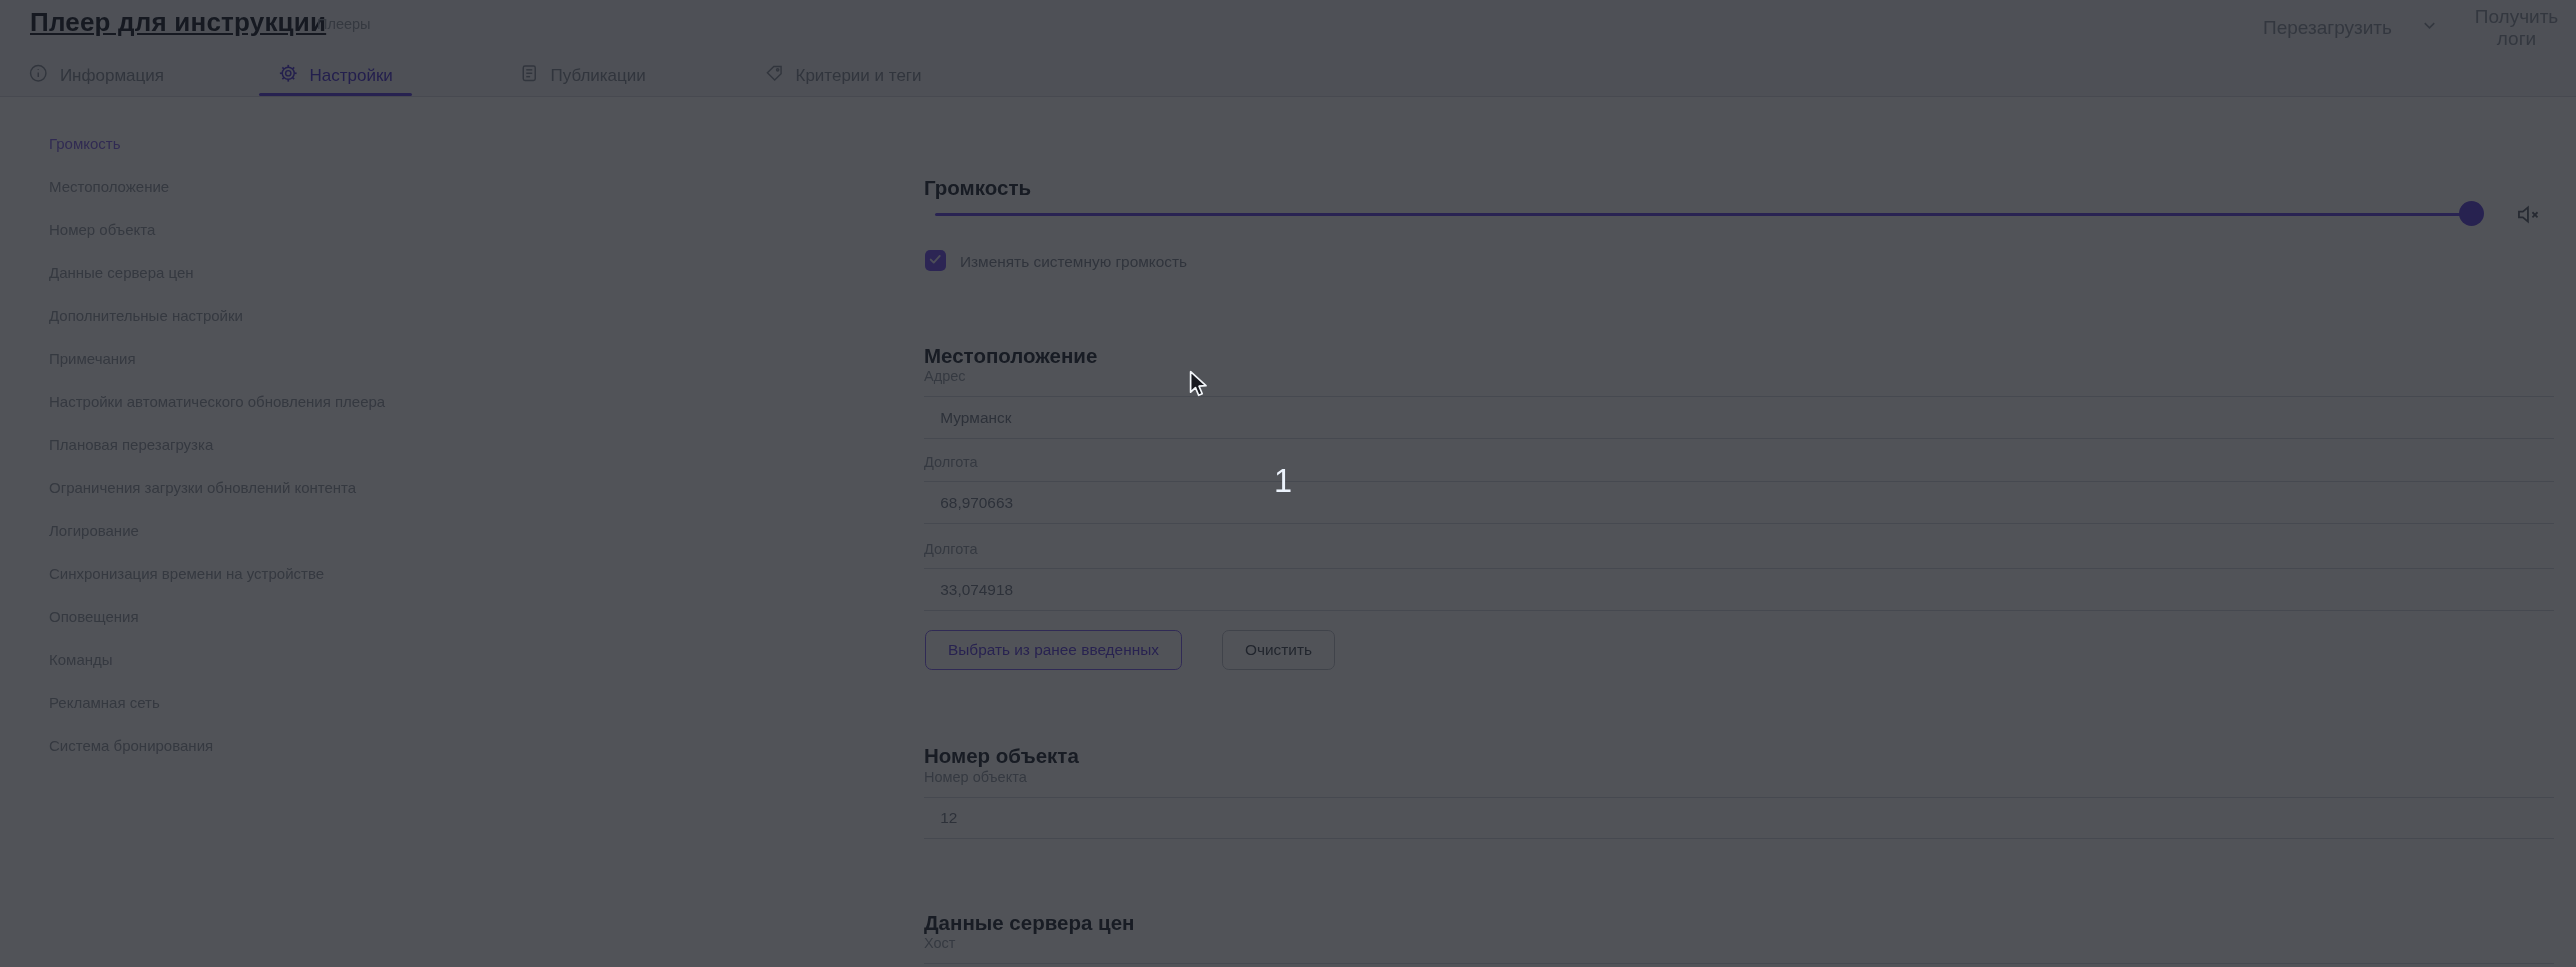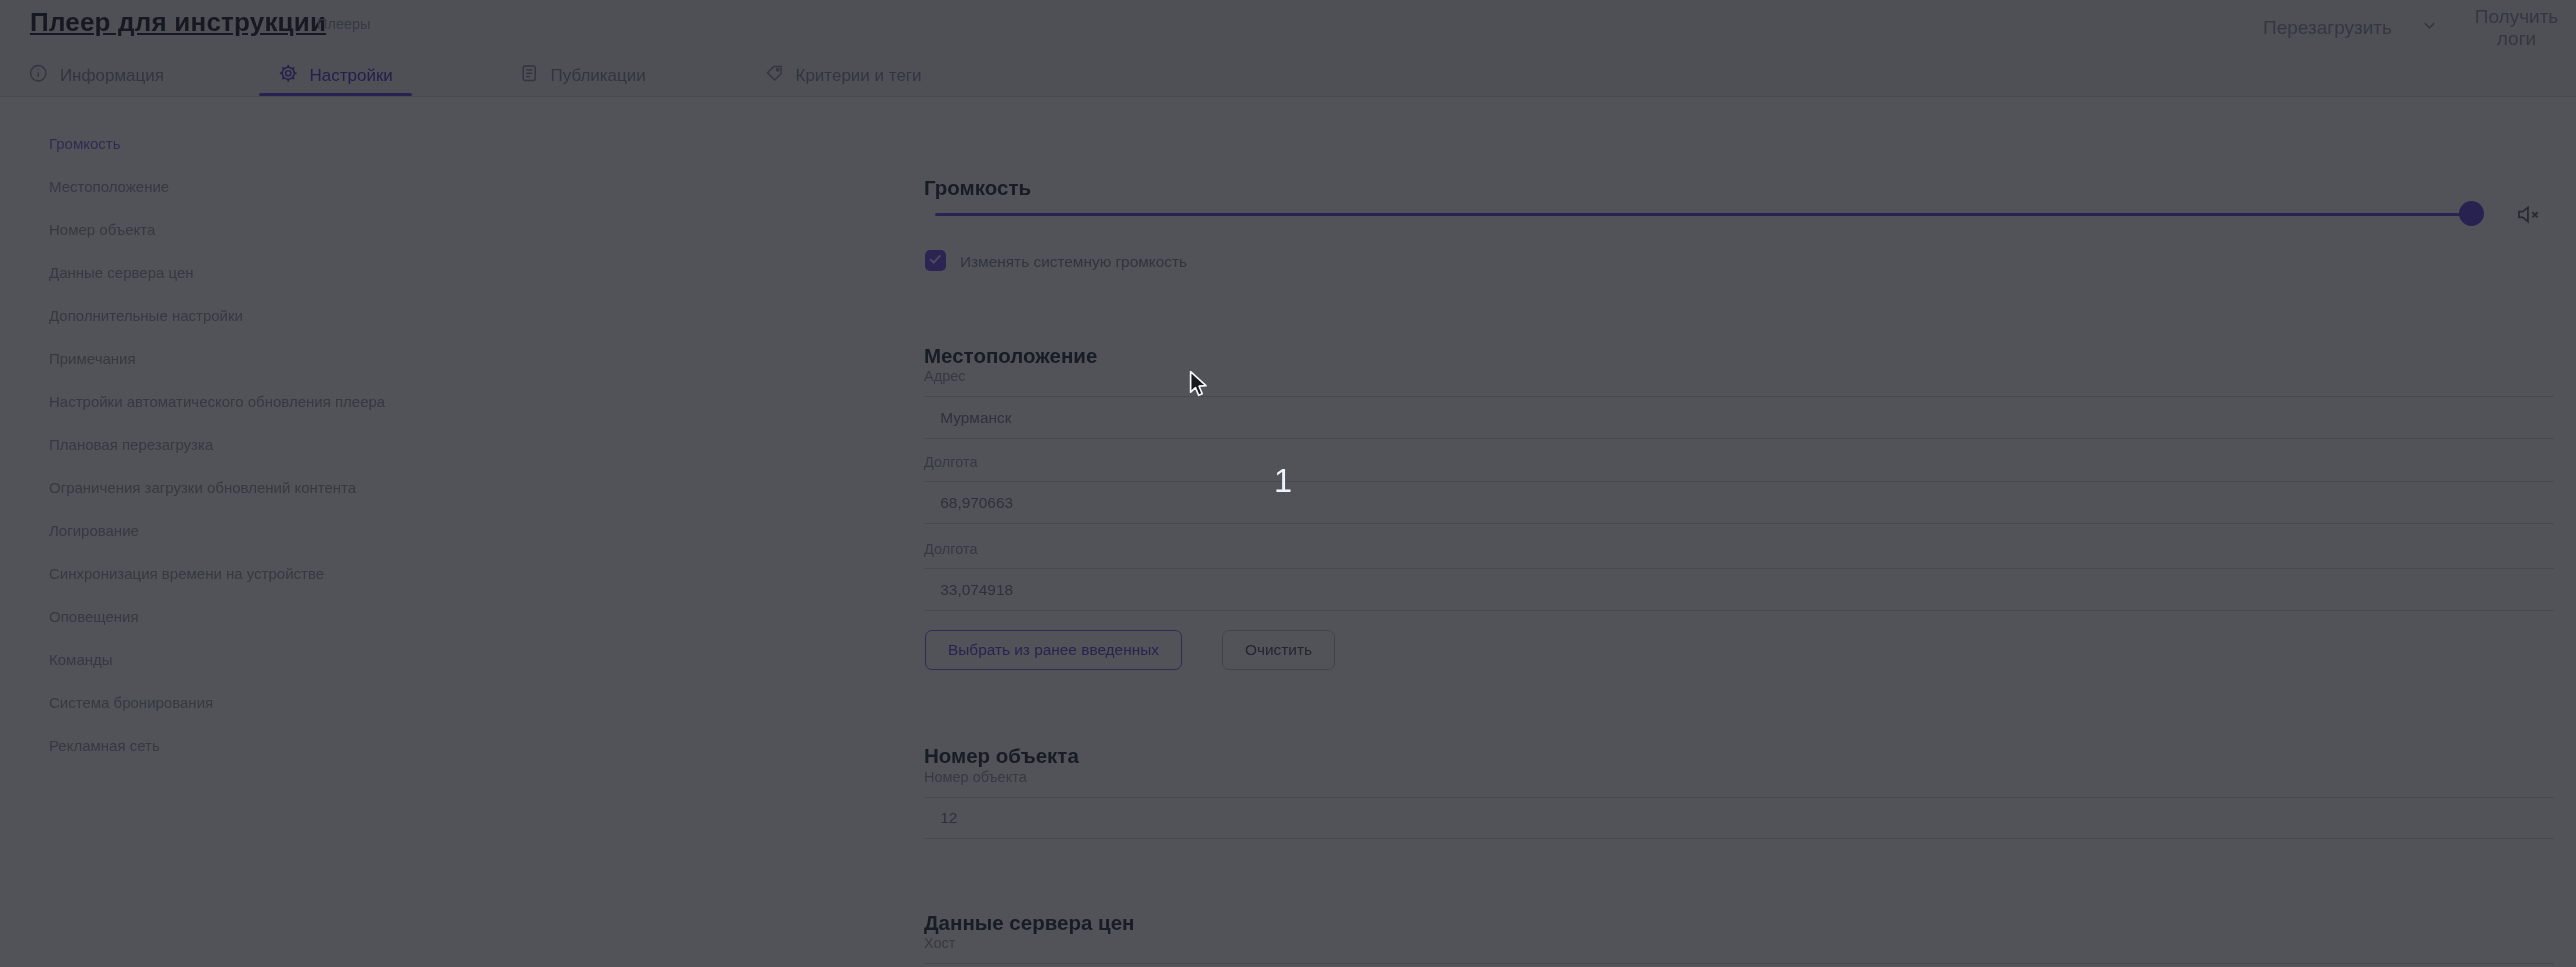--- a/index.html
+++ b/index.html
@@ -186,22 +186,22 @@
       <li class="side-item">Данные сервера цен</li>
       <li class="side-item">Дополнительные настройки</li>
       <li class="side-item">Примечания</li>
       <li class="side-item">Настройки автоматического обновления плеера</li>
       <li class="side-item">Плановая перезагрузка</li>
       <li class="side-item">Ограничения загрузки обновлений контента</li>
       <li class="side-item">Логирование</li>
       <li class="side-item">Синхронизация времени на устройстве</li>
       <li class="side-item">Оповещения</li>
       <li class="side-item">Команды</li>
+      <li class="side-item">Рекламная сеть</li>
       <li class="side-item">Система бронирования</li>
-      <li class="side-item">Рекламная сеть</li>
     </ul>
   </nav>
 
   <main class="content">
 
     <h2 class="h-section" style="top:62px;">Громкость</h2>
     <div class="slider-track"></div>
     <div class="slider-thumb"></div>
     <button class="mute-btn">
       <svg width="27" height="27" viewBox="0 0 24 24">

